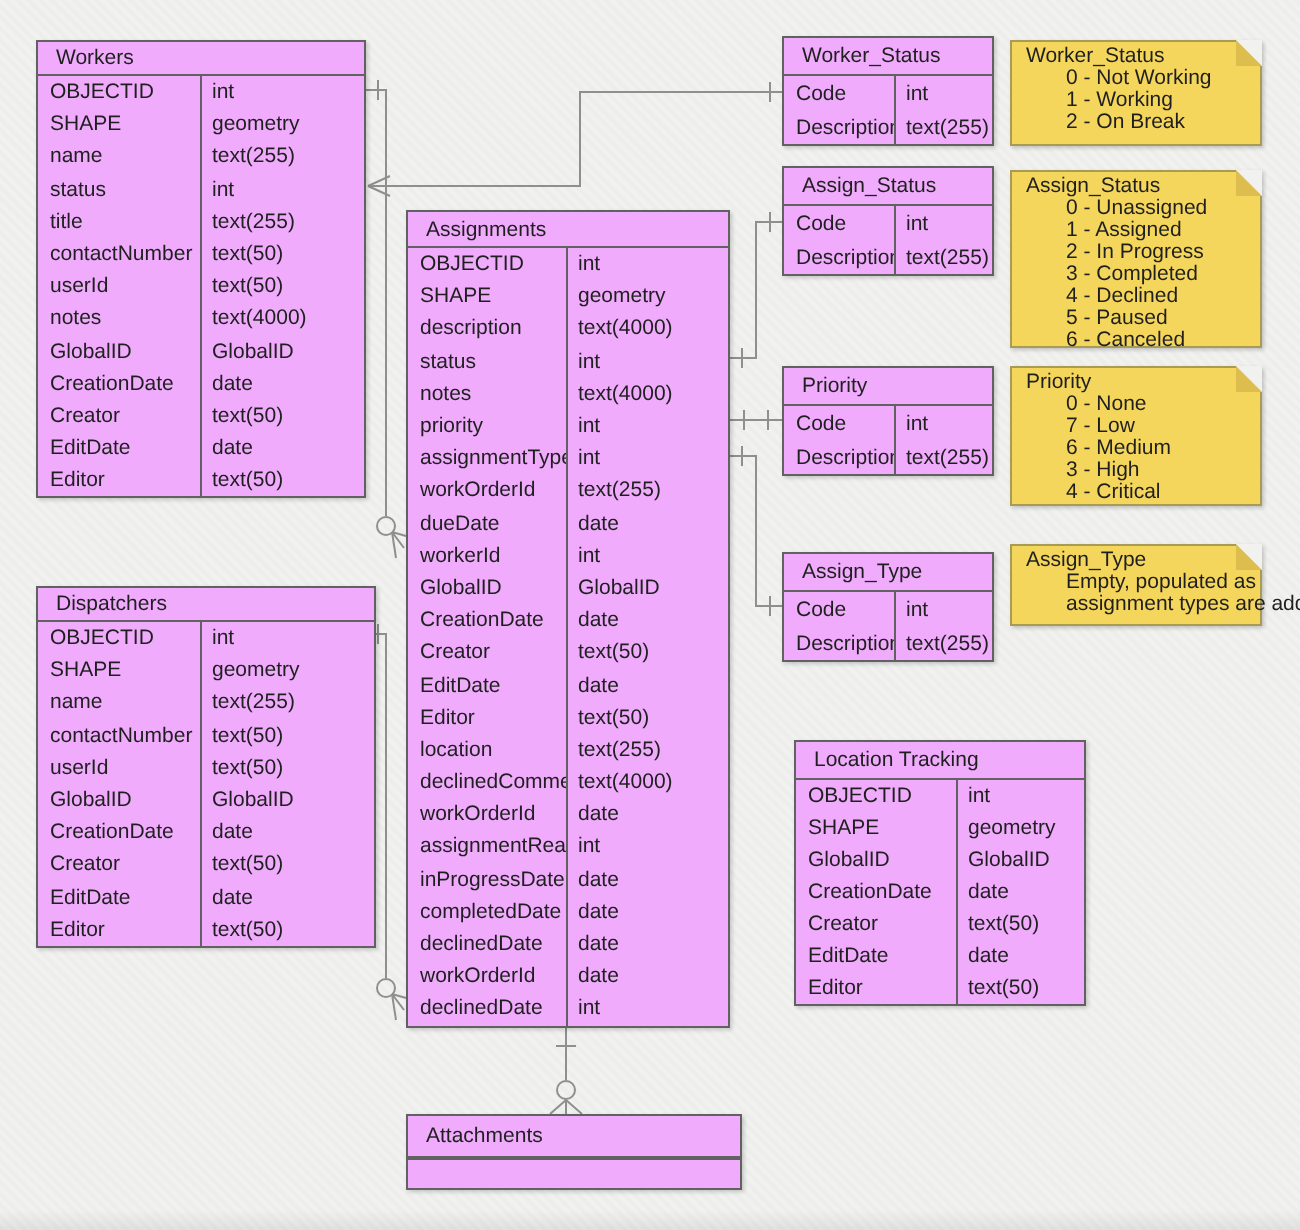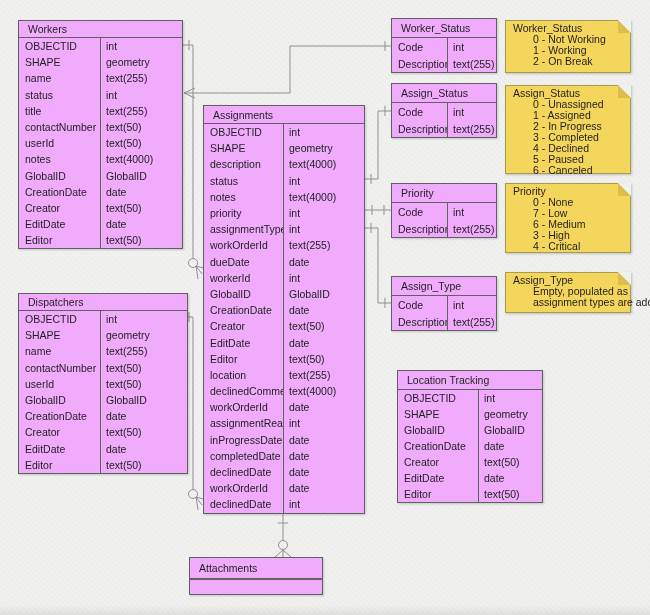--- a/index.html
+++ b/index.html
@@ -397,21 +397,21 @@
         <span class="fname">EditDate</span>
         <span class="ftype">date</span>
       </div>
       <div class="row">
         <span class="fname">Editor</span>
         <span class="ftype">text(50)</span>
       </div>
     </div>
 </div>
 
-<div class="ent" style="left:189px;top:557px;width:134px;--hh:20px">
+<div class="ent" style="left:203px;top:557px;width:168px;--hh:20px">
   <div class="hdr">Attachments</div>
   <div class="empty-row"></div>
 </div>
 
 <div class="note" style="left:505px;top:20px;width:126px;height:53px">
   <div class="ntitle">Worker_Status</div>
   <div>
       <div class="nline">0 - Not Working</div>
       <div class="nline">1 - Working</div>
       <div class="nline">2 - On Break</div>

